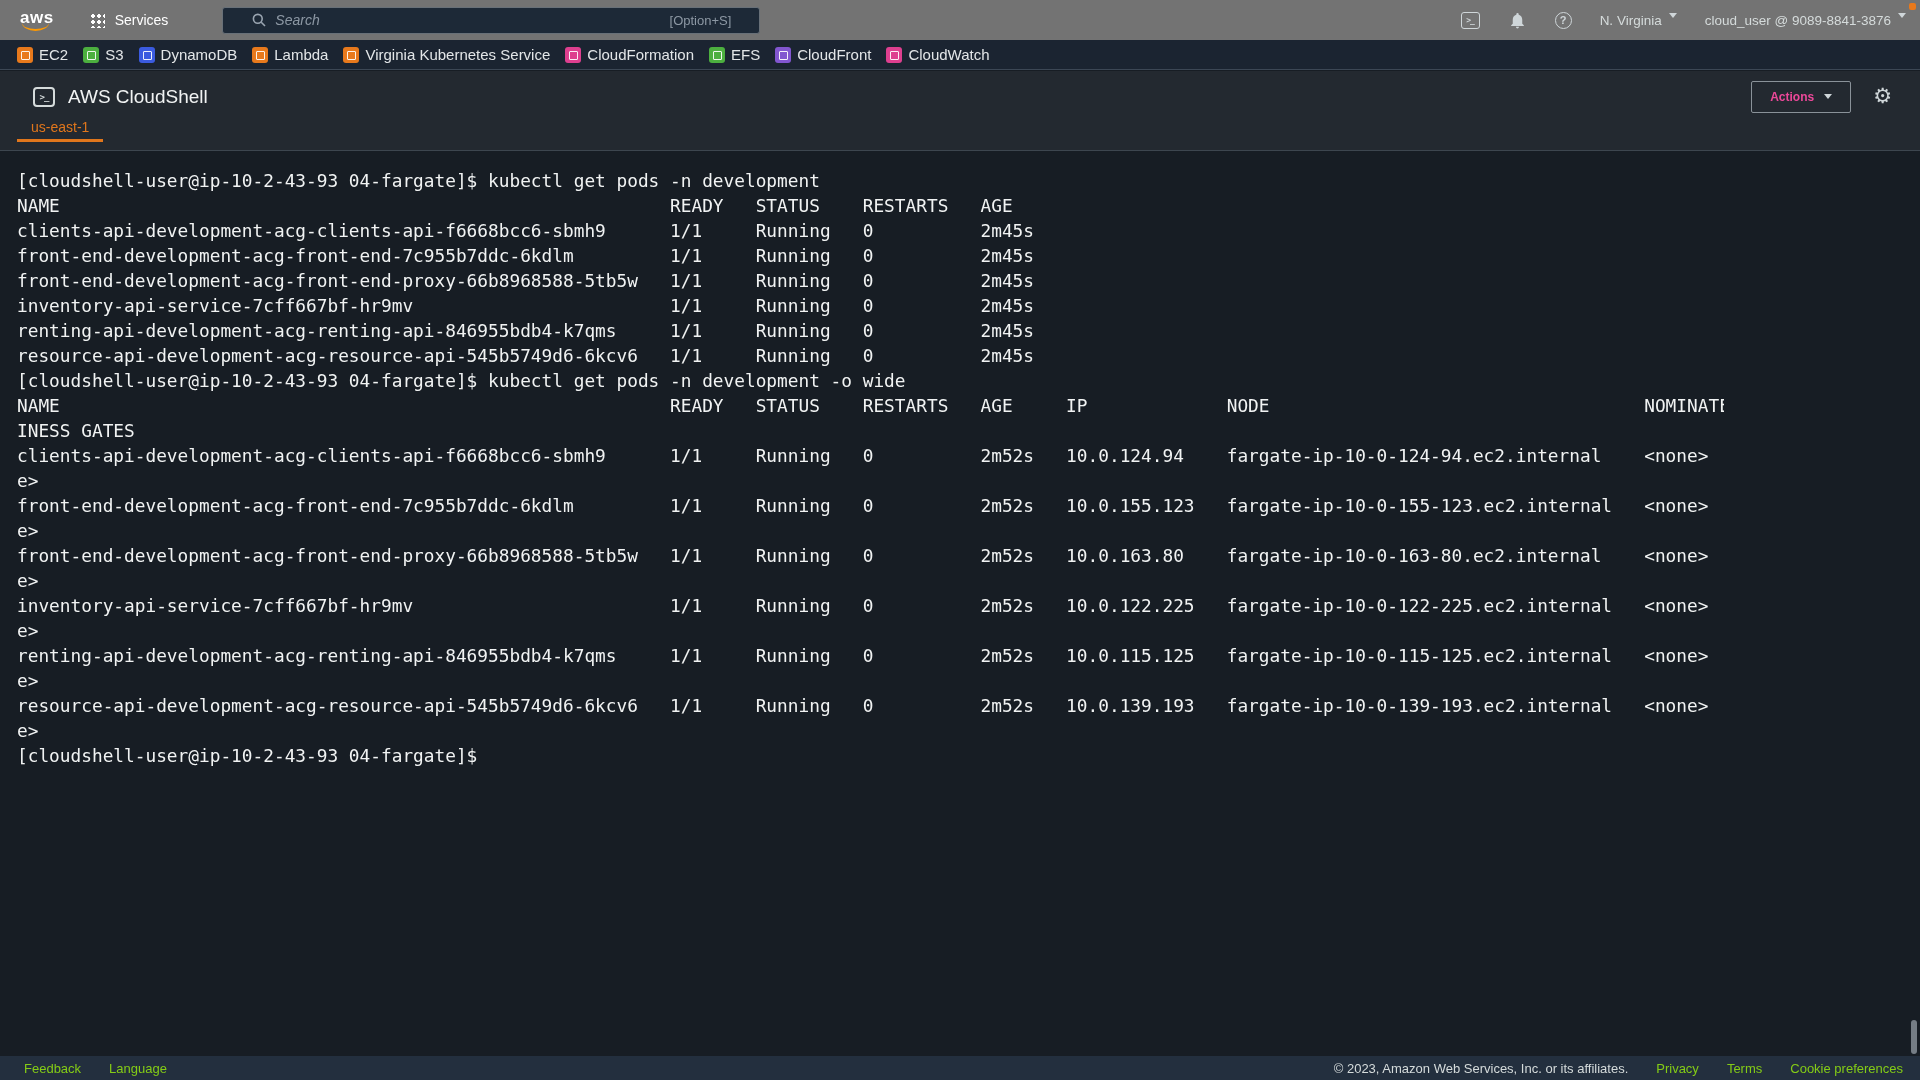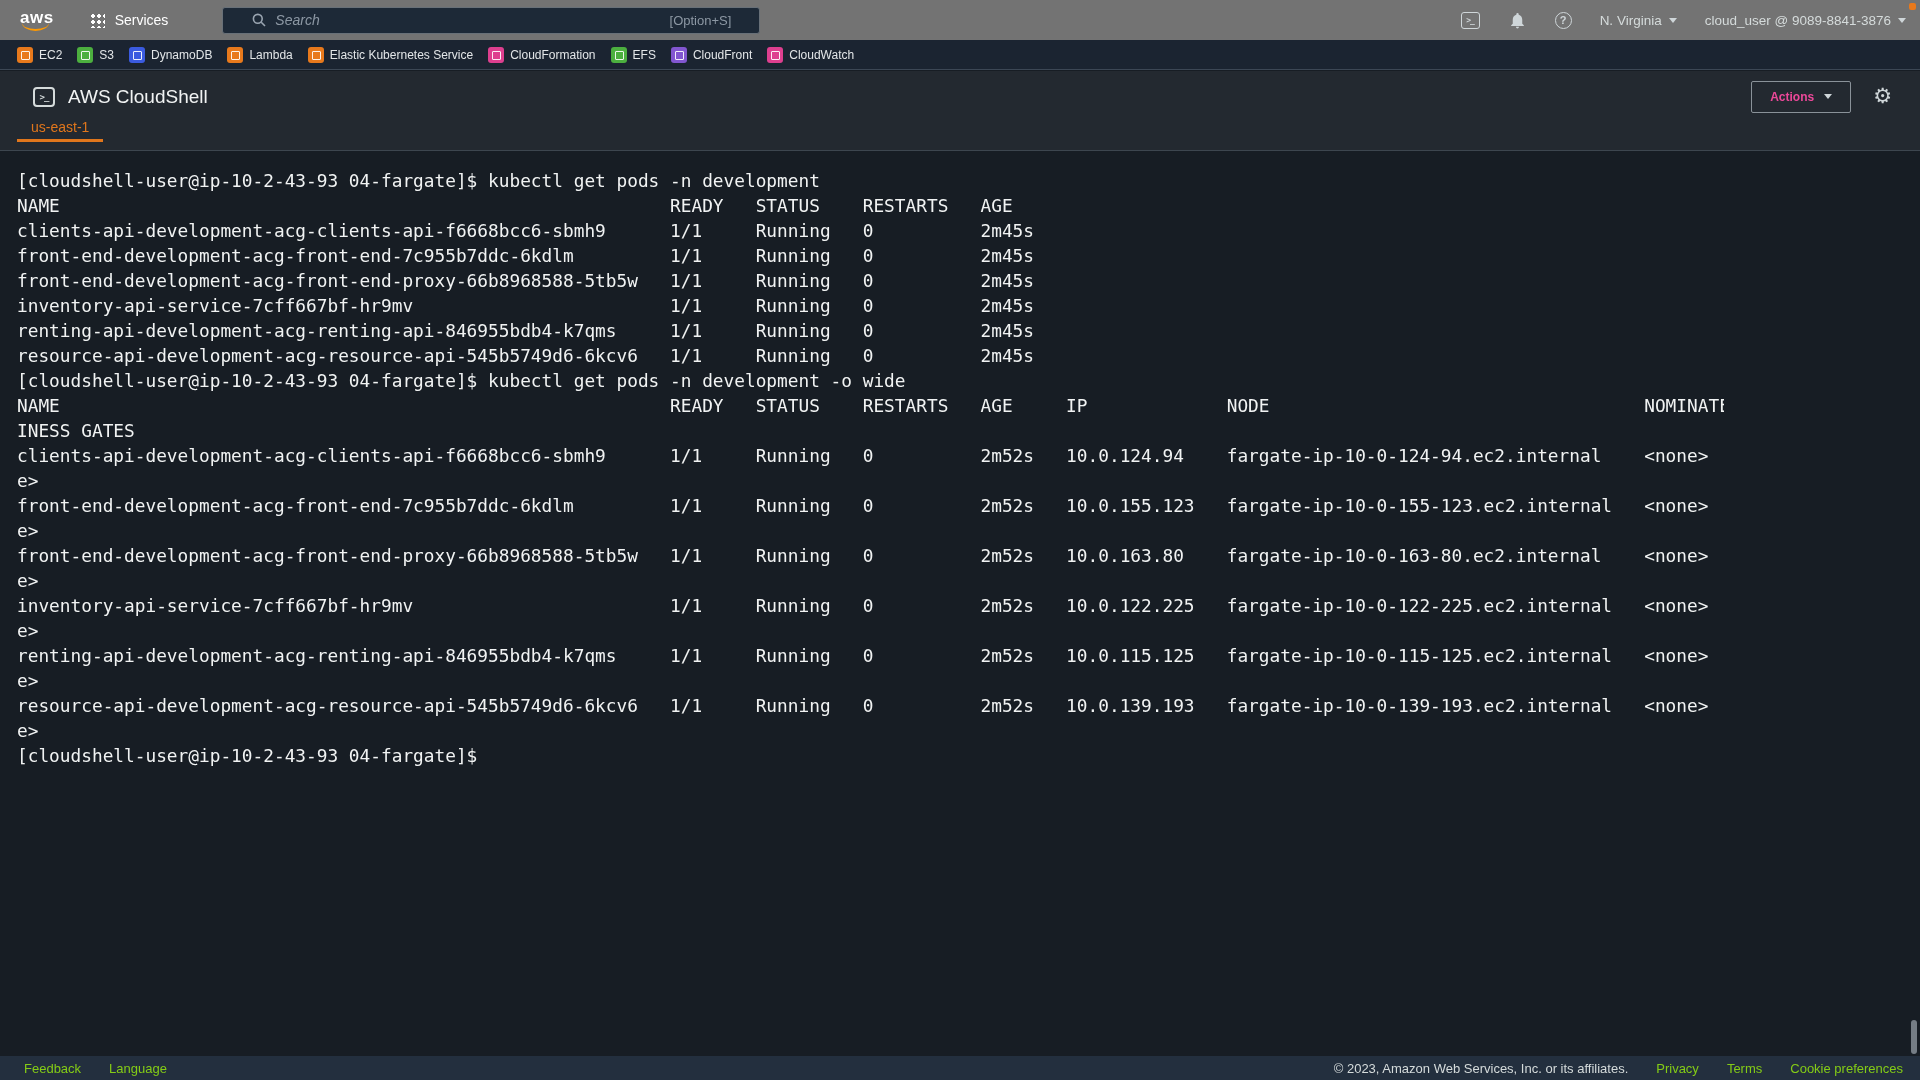--- a/index.html
+++ b/index.html
@@ -26,33 +26,33 @@
   .search-shortcut { color:#8d98a4; font-size:13px; }
   .nav-right { margin-left:auto; display:flex; align-items:center; gap:28px; }
   .nav-icon-btn { display:flex; align-items:center; justify-content:center; cursor:pointer; }
   .term-icon { width:19px; height:17px; border:1.7px solid #cfd6d9; border-radius:3px;
                display:flex; align-items:center; justify-content:center; }
   .term-icon::after { content:">_"; color:#cfd6d9; font-family:"DejaVu Sans Mono",monospace;
                       font-size:8px; font-weight:700; letter-spacing:-1px; }
   .help-icon { width:17px; height:17px; border:1.6px solid #cfd6d9; border-radius:50%;
                display:flex; align-items:center; justify-content:center; }
   .help-icon::after { content:"?"; color:#cfd6d9; font-size:11px; font-weight:700; }
-  .nav-menu { display:flex; align-items:center; gap:7px; color:#d5dbdb; font-size:13.5px; cursor:pointer; }
+  .nav-menu { display:flex; gap:7px; color:#d5dbdb; font-size:13.5px; cursor:pointer; }
   .caret { width:0; height:0; border-left:4px solid transparent; border-right:4px solid transparent;
            border-top:5px solid #cfd6d9; }
   .notif-dot { position:absolute; top:3px; right:4px; width:7px; height:7px; background:#e8791c; border-radius:2px; }
 
   
   .favbar { position:absolute; top:40px; left:0; width:1920px; height:30px; background:#1b2431;
             border-bottom:1px solid #3c4755; display:flex; align-items:center; padding-left:17px; gap:15px; }
   .fav-item { display:flex; align-items:center; gap:6px; cursor:pointer; }
   .fav-icon { width:16px; height:16px; border-radius:3px; position:relative; flex:none; }
   .fav-icon::after { content:""; position:absolute; left:4px; top:4px; width:7px; height:7px;
                      border:1.4px solid rgba(255,255,255,.9); border-radius:1px; }
-  .fav-label { color:#e3e6e8; font-size:12px; white-space:nowrap; }
+  .fav-label { color:#e3e6e8; font-size:15px; white-space:nowrap; }
 
   
   .cs-header { position:absolute; top:71px; left:0; width:1920px; height:44px; background:#232930;
                display:flex; align-items:center; padding:7px 28px 0 33px; }
   .cs-icon { width:22px; height:20px; border:2px solid #d5dbdb; border-radius:4px;
              display:flex; align-items:center; justify-content:center; flex:none; }
   .cs-icon::after { content:">_"; color:#d5dbdb; font-family:"DejaVu Sans Mono",monospace;
                     font-size:9px; font-weight:700; letter-spacing:-1px; }
   .cs-title { color:#f1f3f3; font-size:19px; font-weight:500; margin-left:13px; }
   .actions-btn { margin-left:auto; height:32px; padding:0 18px; border:1px solid #8a9299; border-radius:2px;
@@ -141,21 +141,21 @@
     <div class="fav-item">
       <span class="fav-icon" style="background: rgb(59, 91, 224);"></span>
       <span class="fav-label">DynamoDB</span>
     </div>
     <div class="fav-item">
       <span class="fav-icon" style="background: rgb(232, 121, 28);"></span>
       <span class="fav-label">Lambda</span>
     </div>
     <div class="fav-item">
       <span class="fav-icon" style="background: rgb(232, 121, 28);"></span>
-      <span class="fav-label">Elastic Kubernetes Service</span>
+      <span class="fav-label">Virginia Kubernetes Service</span>
     </div>
     <div class="fav-item">
       <span class="fav-icon" style="background: rgb(222, 63, 143);"></span>
       <span class="fav-label">CloudFormation</span>
     </div>
     <div class="fav-item">
       <span class="fav-icon" style="background: rgb(76, 175, 63);"></span>
       <span class="fav-label">EFS</span>
     </div>
     <div class="fav-item">

